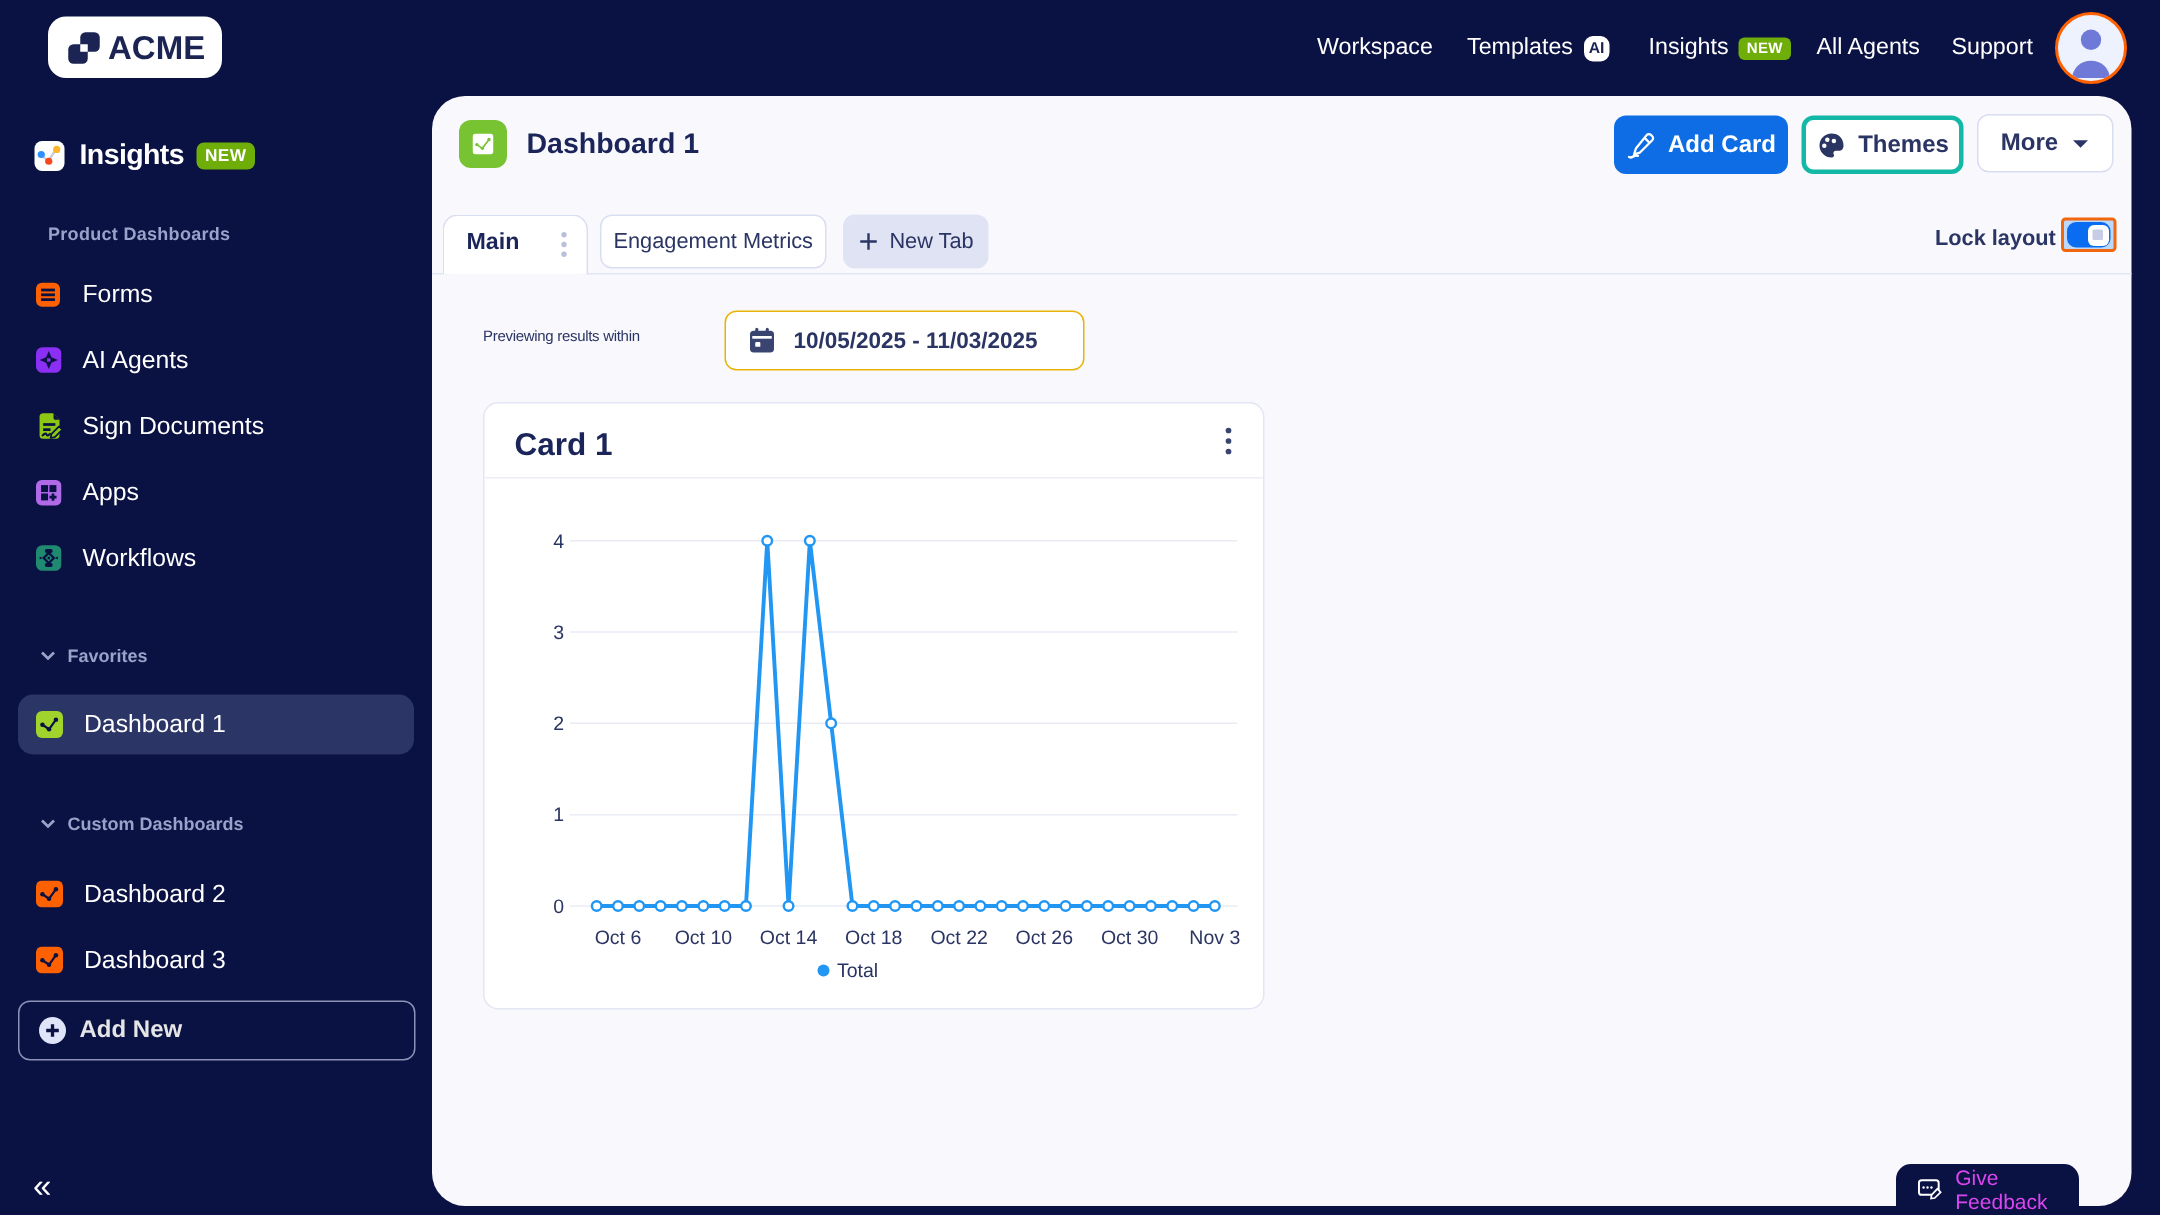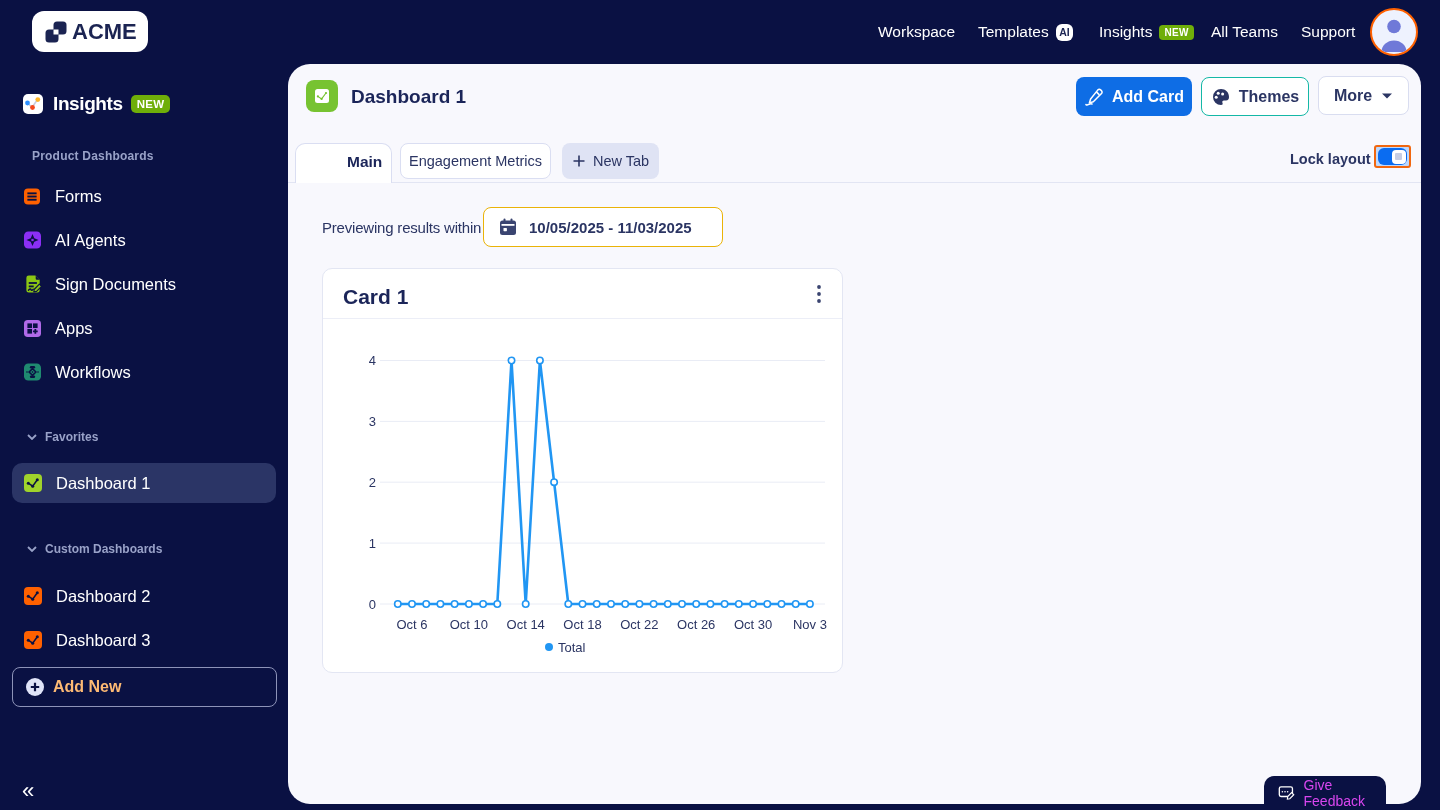--- a/index.html
+++ b/index.html
@@ -23,46 +23,46 @@
 #insights-row .new { background:#6fae09; color:#fff; font-size:11.5px; font-weight:800; border-radius:5px; padding:3px 6px; margin-left:8px; letter-spacing:0.3px; }
 .sec-label { color:#99a2c8; font-size:12px; font-weight:700; letter-spacing:0.2px; }
 .side-item { left:0; width:288px; height:44px; display:flex; align-items:center; color:#fff; font-size:16.5px; }
 .side-item .ic { position:absolute; left:24px; }
 .side-item .tx { position:absolute; left:55px; }
 .dash-row { left:12px; width:264px; height:40px; border-radius:10px; display:flex; align-items:center; color:#fff; font-size:16.5px; }
 .dash-row .ic { margin-left:12px; width:18px; height:18px; }
 .dash-row .tx { margin-left:14px; }
 .sec-hdr { display:flex; align-items:center; color:#99a2c8; font-size:12px; font-weight:700; }
 .sec-hdr svg { margin-right:8px; }
-#addnew { left:12px; top:667px; width:265px; height:40px; border:1px solid #8d93b8; border-radius:8px; display:flex; align-items:center; color:#fdba74; font-size:16px; font-weight:700; }
+#addnew { left:12px; top:667px; width:265px; height:40px; border:1px solid #8d93b8; border-radius:8px; display:flex; align-items:center; color:#e5e5e5; font-size:16px; font-weight:700; }
 #collapse { left:22px; top:778px; color:#fff; font-size:22px; }
 
 
 #panel { left:288px; top:64px; width:1133px; height:740px; background:#f8f8fd; border-radius:22px; }
 #hdr-icon { left:306px; top:80px; width:32px; height:32px; background:#77c331; border-radius:8px; display:flex; align-items:center; justify-content:center; }
 #hdr-title { left:351px; top:86px; font-size:19px; font-weight:700; color:#1b2559; }
 .btn { display:flex; align-items:center; justify-content:center; border-radius:8px; font-size:16px; font-weight:700; height:39px; }
 #btn-add { left:1076px; top:77px; width:116px; background:#0e6de5; color:#fff; }
-#btn-themes { left:1201px; top:77px; width:108px; background:#fff; border:1px solid #14b8a6; color:#2b3563; }
+#btn-themes { left:1201px; top:77px; width:108px; background:#fff; border:3px solid #14b8a6; color:#2b3563; }
 #btn-more { left:1318px; top:76px; width:91px; background:#fff; border:1px solid #d9ddf0; color:#2b3563; }
 
 
 #tabline { left:288px; top:182px; width:1133px; height:1px; background:#e2e5f3; }
-#tab-main { left:295px; top:143px; width:97px; height:40px; background:#fff; border:1px solid #dadef2; border-bottom:none; border-radius:10px 10px 0 0; display:flex; align-items:flex-start; z-index:2;padding-left:36px; }
+#tab-main { left:295px; top:143px; width:97px; height:40px; background:#fff; border:1px solid #dadef2; border-bottom:none; border-radius:10px 10px 0 0; display:flex; align-items:flex-start; z-index:2; }
 #tab-main .t { margin-left:15px; margin-top:9px; font-size:15.5px; font-weight:700; color:#1b2559; }
 #tab-em { left:400px; top:143px; width:151px; height:36px; background:#fff; border:1px solid #dadef2; border-radius:8px; display:flex; align-items:center; justify-content:center; font-size:14.5px; color:#2b3563; font-weight:500; }
 #tab-new { left:562px; top:143px; width:97px; height:36px; background:#dfe3f4; border-radius:8px; display:flex; align-items:center; justify-content:center; font-size:14.5px; color:#2b3563; font-weight:500; }
 #lock-label { left:1290px; top:151px; font-size:14.5px; font-weight:600; color:#2b3563; }
 #lock-toggle { left:1374px; top:145px; width:37px; height:23px; border:2px solid #f1670f; border-radius:3px; background:#bdd8fd; display:flex; align-items:center; justify-content:center; }
 #lock-toggle .pill { width:29px; height:17px; background:#0a6cf1; border-radius:6px; position:relative; }
 #lock-toggle .knob { position:absolute; right:1.5px; top:1.5px; width:14px; height:14px; background:#fff; border-radius:4px; display:flex; align-items:center; justify-content:center; }
 #lock-toggle .dot { width:7px; height:7px; background:#c6cde4; border-radius:1px; }
 
 
-#preview-label { left:322px; top:219px; font-size:15px; letter-spacing:-0.2px; color:#2b3563;text-align:center; }
+#preview-label { left:322px; top:219px; font-size:10px; letter-spacing:-0.2px; color:#2b3563;text-align:center; }
 #datebox { left:483px; top:207px; width:240px; height:40px; background:#fff; border:1px solid #eab308; border-radius:8px; display:flex; align-items:center; }
 #datebox .txt { font-size:15px; font-weight:600; color:#2b3563; margin-left:11px; }
 
 
 #card { left:322px; top:268px; width:521px; height:405px; background:#fff; border:1px solid #e3e6f3; border-radius:10px; }
 #card-title { left:343px; top:285px; font-size:21px; font-weight:700; color:#1b2559; }
 #card-sep { left:323px; top:318px; width:519px; height:1px; background:#eceef7; }
 
 #feedback { left:1264px; top:776px; width:122px; height:34px; background:#0a1143; border-radius:10px 10px 0 0; display:flex; align-items:center; color:#d946ef; font-size:14px; }
 </style>
@@ -73,21 +73,21 @@
   <svg width="26" height="26" viewBox="0 0 26 26">
     <rect x="10.5" y="2.5" width="13" height="13" rx="3.5" fill="#1b2452"></rect>
     <rect x="2.5" y="10.5" width="13" height="13" rx="3.5" fill="#1b2452"></rect>
     <rect x="10.5" y="10.5" width="5" height="5" fill="#fff"></rect>
   </svg>
   <span class="txt">ACME</span>
 </div>
 <div class="abs topnav" style="left:878px;">Workspace</div>
 <div class="abs topnav" style="left:978px;">Templates<span class="ai-badge">AI</span></div>
 <div class="abs topnav" style="left:1099px;">Insights<span class="new-badge">NEW</span></div>
-<div class="abs topnav" style="left:1211px;">All Teams</div>
+<div class="abs topnav" style="left:1211px;">All Agents</div>
 <div class="abs topnav" style="left:1301px;">Support</div>
 <div class="abs" id="avatar">
   <svg width="40" height="40" viewBox="0 0 40 40">
     <circle cx="20" cy="14.5" r="6.8" fill="#6f79d8"></circle>
     <path d="M7.5 40 a12.5 11.5 0 0 1 25 0 z" fill="#6f79d8"></path>
   </svg>
 </div>
 
 <div class="abs" id="insights-row">
   <div class="icon">

